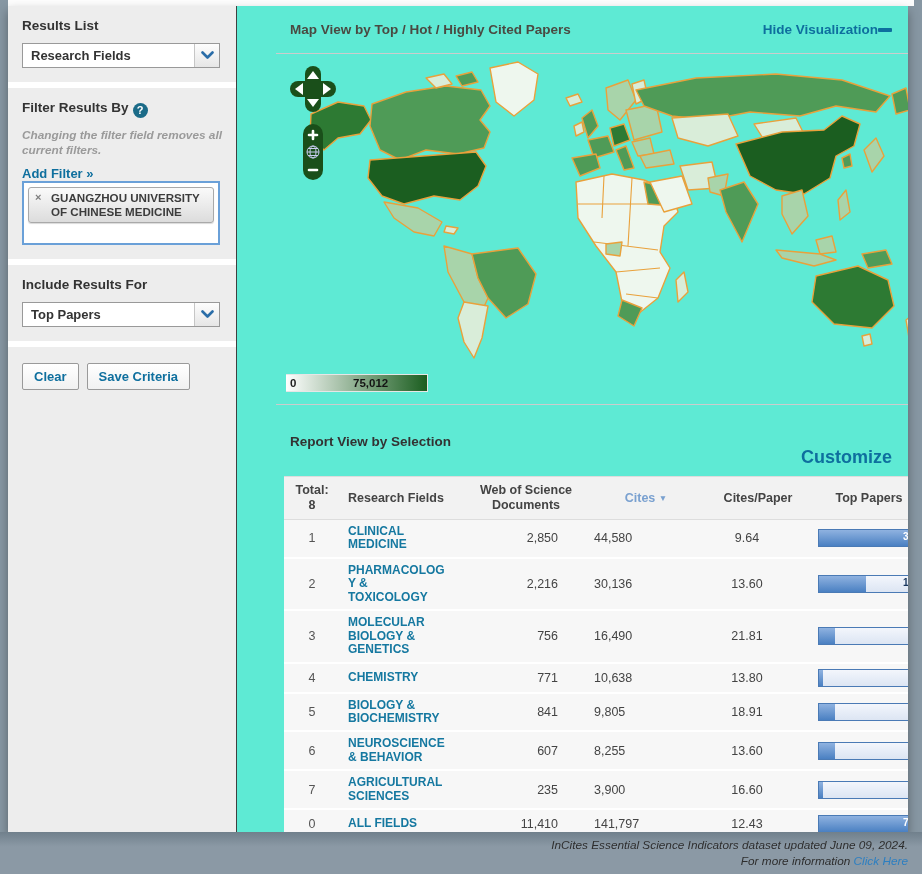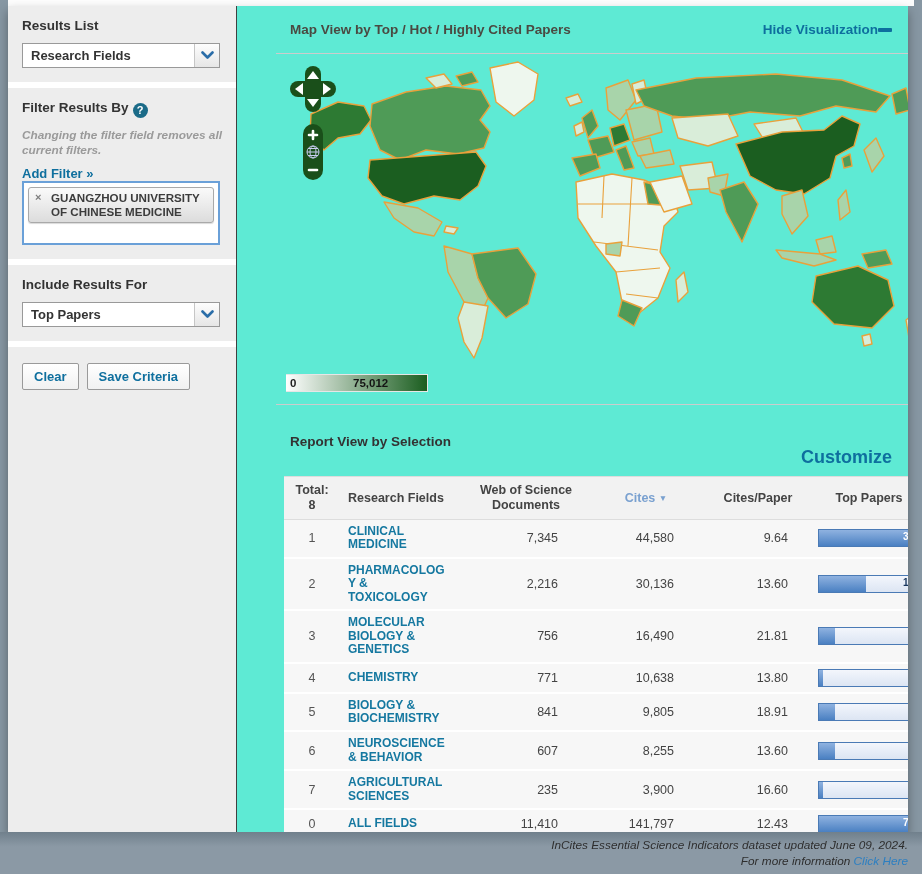--- a/index.html
+++ b/index.html
@@ -58,22 +58,22 @@
   table.report col.c-cpp{width:112px} table.report col.c-bar{width:110px}
   thead th{background:#f2f2f2;border-top:1px solid #ddd;border-bottom:1px solid #ddd;font-size:12.5px;font-weight:bold;color:#444;padding:6px 4px;line-height:1.2;text-align:center;vertical-align:middle;}
   thead th.th-field{text-align:left;padding-left:8px;}
   thead th .cites-label{color:var(--cites-head);}
   thead th .sort-arrow{color:var(--cites-head);font-size:8.5px;vertical-align:1px;}
   tbody td{background:#f7f7f7;border-bottom:2px solid #fff;font-size:12.5px;color:#444;padding:5px 4px;vertical-align:middle;line-height:1.12;}
   td.rank{text-align:center;color:#555;}
   td.field{padding-left:8px;}
   td.field a{color:var(--field-link);font-weight:bold;font-size:12px;text-decoration:none;display:block;width:98px;overflow-wrap:anywhere;}
   td.num{text-align:right;padding-right:32px;}
-  td.num-cites{text-align:right;padding-right:28px;}
-  td.num-cpp{text-align:right;padding-right:26px;}
+  td.num-cites{text-align:left;padding-right:28px;}
+  td.num-cpp{text-align:center;padding-right:26px;}
   td.bar-cell{padding-right:6px;}
   .bar{position:relative;height:18px;border:1px solid var(--bar-border);background:linear-gradient(var(--bar-track-a),var(--bar-track-b));width:100px;}
   .bar .fill{position:absolute;left:0;top:0;bottom:0;background:linear-gradient(var(--bar-fill-a),var(--bar-fill-b));}
   .bar .val{position:absolute;right:3px;top:1px;font-size:10px;font-weight:bold;color:var(--bar-label);}
   .bar .val.on-fill{color:#fff;}
   
   .footer{position:absolute;left:0;right:0;bottom:0;height:42px;background:linear-gradient(#70808c,var(--footer-bg) 35%);text-align:right;padding:6px 14px 0 0;font-size:11.8px;font-style:italic;color:#2e2e2e;line-height:1.35;}
   .footer a{color:#2d7fc1;text-decoration:none;font-style:italic;cursor:pointer;}
 </style>
 </head>
@@ -268,21 +268,21 @@
             <th>Cites/Paper</th>
             <th>Top Papers</th>
           </tr>
         </thead>
         <tbody id="report-rows">
         <tr>
           <td class="rank">1</td>
           <td class="field">
                 <a>CLINICAL MEDICINE</a>
               </td>
-          <td class="num">7,345</td>
+          <td class="num">2,850</td>
           <td class="num-cites">44,580</td>
           <td class="num-cpp">9.64</td>
           <td class="bar-cell">
             <div class="bar">
               <div class="fill" style="width: 100%;"></div>
               <span class="val on-fill">31</span>
             </div>
           </td>
         </tr>
 

